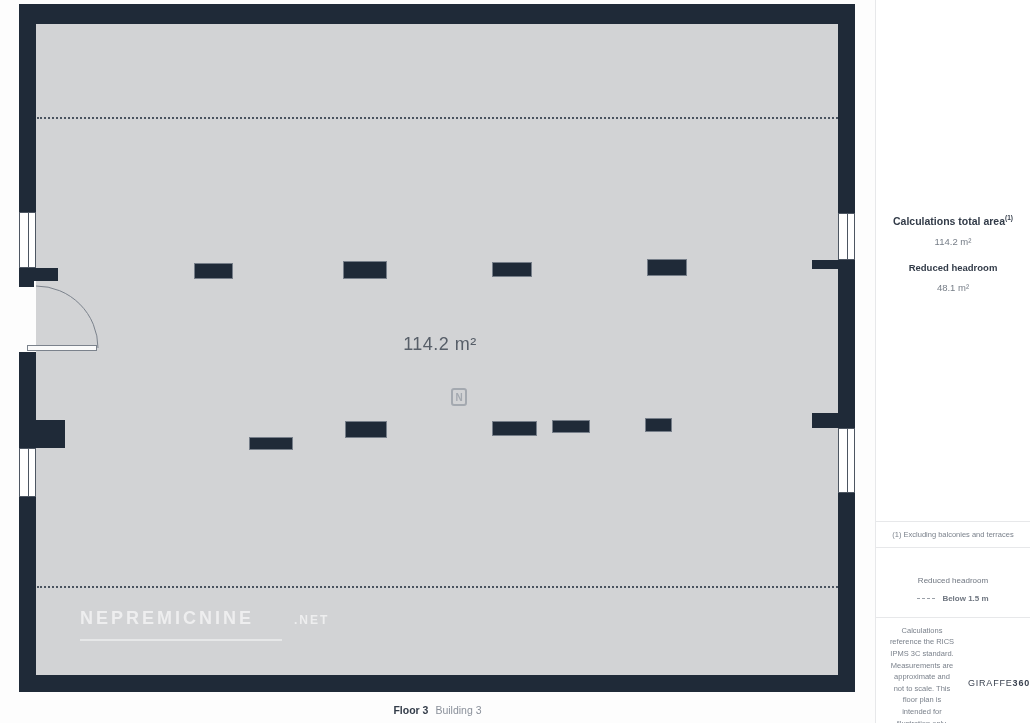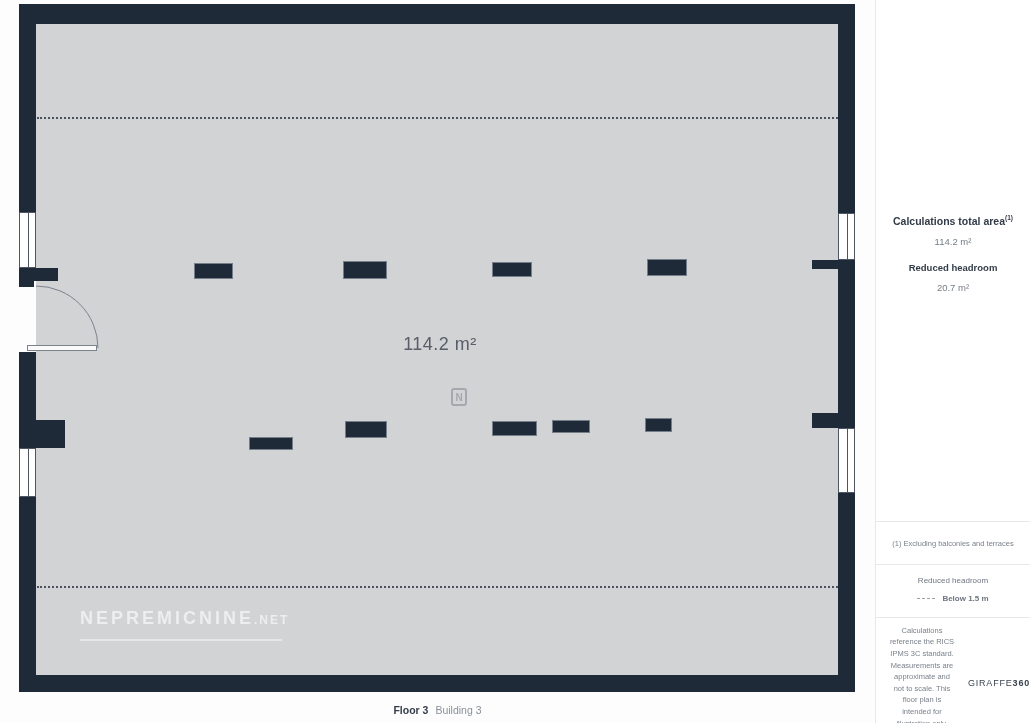--- a/index.html
+++ b/index.html
@@ -36,21 +36,21 @@
     border:2px solid #a4a9b0; border-radius:3px;
     display:flex; align-items:center; justify-content:center;
     font-size:10px; font-weight:bold; color:#a4a9b0;
   }
   .watermark {
     left:80px; top:608px;
     font-size:18px; font-weight:bold; letter-spacing:3px;
     color:rgba(255,255,255,0.62);
     white-space:nowrap;
   }
-  .watermark .suffix { font-size:12px; letter-spacing:2px; }
+  .watermark .suffix { font-size:12px; letter-spacing:2px;margin-left:40px; }
   .watermark-line { left:80px; top:639px; width:202px; height:2px; background:rgba(255,255,255,0.45); }
 
   .plan-footer {
     left:0; top:704px; width:875px; text-align:center;
     font-size:10.5px; color:#8a909a;
   }
   .plan-footer .floor-name { font-weight:bold; color:#333c49; margin-right:7px; }
 
   
   #sidebar {
@@ -61,21 +61,21 @@
   .s-title { font-size:10.5px; font-weight:bold; color:var(--text-dark); }
   .s-title sup { font-size:6.5px; }
   .s-value { font-size:9.5px; color:var(--text-gray); margin-top:9px; }
   .s-title2 { font-size:9.5px; font-weight:bold; color:var(--text-dark); margin-top:15px; }
 
   .note-box {
     position:absolute; left:0; width:100%;
     display:flex; align-items:center; justify-content:center;
     text-align:center;
   }
-  .note-box.b1 { top:521px; height:44px; border-top:1px solid #e7e8ea; border-bottom:1px solid #e7e8ea; }
+  .note-box.b1 { top:521px; height:27px; border-top:1px solid #e7e8ea; border-bottom:1px solid #e7e8ea; }
   .note-box.b2 { top:561px; height:57px; border-bottom:1px solid #e7e8ea; flex-direction:column; }
   .note-box.b3 { top:618px; height:105px; flex-direction:row; justify-content:flex-start; padding-top:13px; }
   .small-note { font-size:7.5px; color:#7b828c; }
   .legend-title { font-size:8px; color:#6f7680; }
   .legend-row { display:flex; align-items:center; gap:7px; margin-top:9px; }
   .legend-dash { width:18px; height:0; border-top:1px dashed #9aa0a8; }
   .legend-value { font-size:8px; color:#6f7680;font-weight:bold; }
   .disclaimer { font-size:7.5px; color:#7b828c; line-height:1.55; margin:0 13px; text-align:center; }
   .brand { margin-top:11px; font-size:9px; letter-spacing:0.8px; color:#3a4250; }
   .brand .num { font-weight:bold;margin-top:24px; }
@@ -144,21 +144,21 @@
     <span class="floor-name">Floor 3</span><span>Building 3</span>
   </div>
 </div>
 
 <div id="sidebar">
 
   <div class="summary">
     <div class="s-title"><span>Calculations total area</span><sup>(1)</sup></div>
     <div class="s-value">114.2 m²</div>
     <div class="s-title2">Reduced headroom</div>
-    <div class="s-value">20.7 m²</div>
+    <div class="s-value">48.1 m²</div>
   </div>
 
   <div class="note-box b1">
     <div class="small-note">(1) Excluding balconies and terraces</div>
   </div>
 
   <div class="note-box b2">
     <div class="legend-title">Reduced headroom</div>
     <div class="legend-row">
       <span class="legend-dash"></span>

